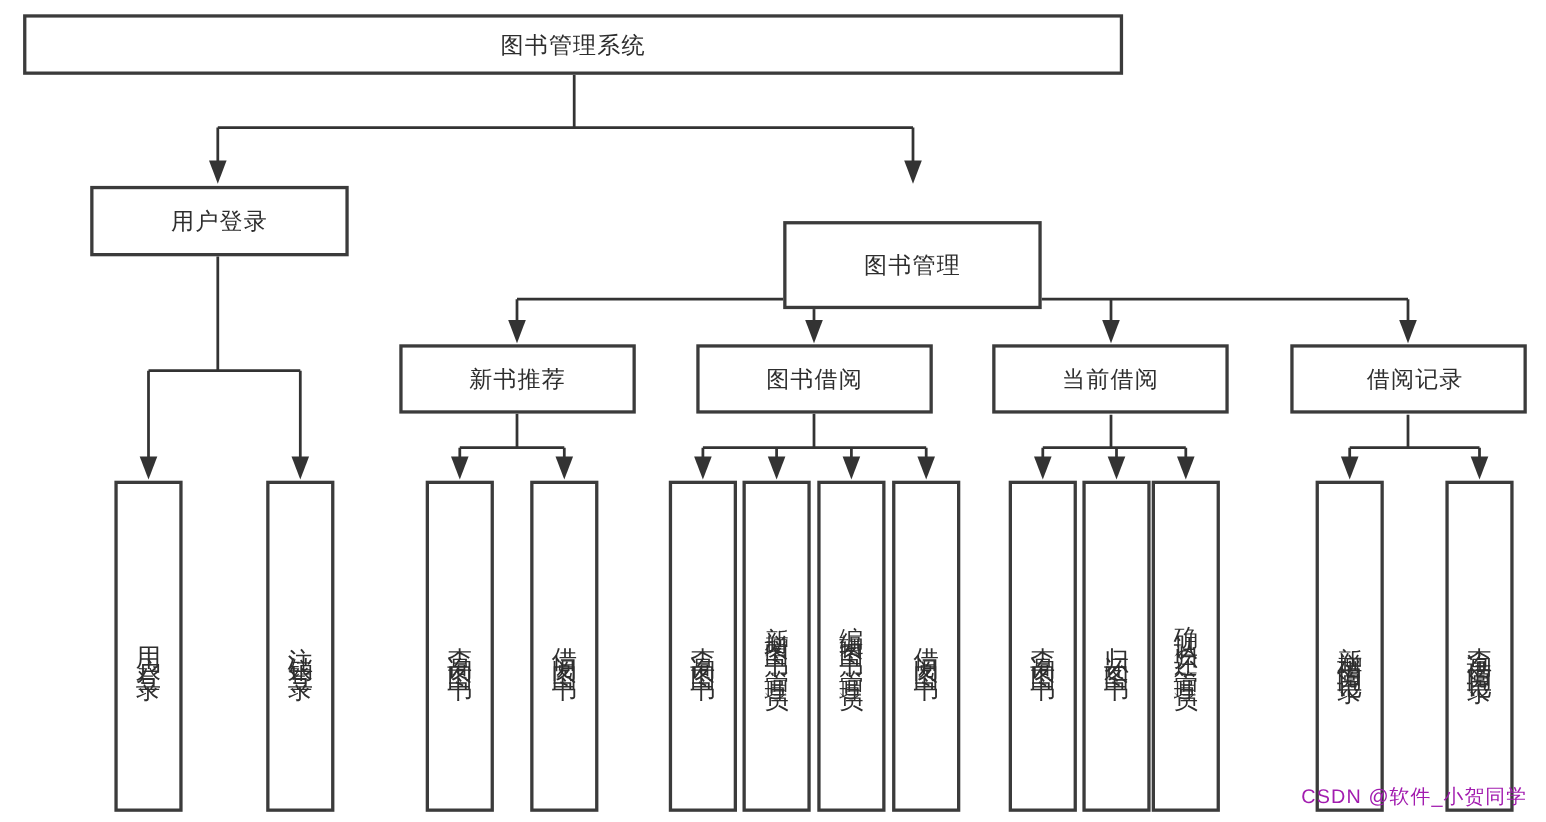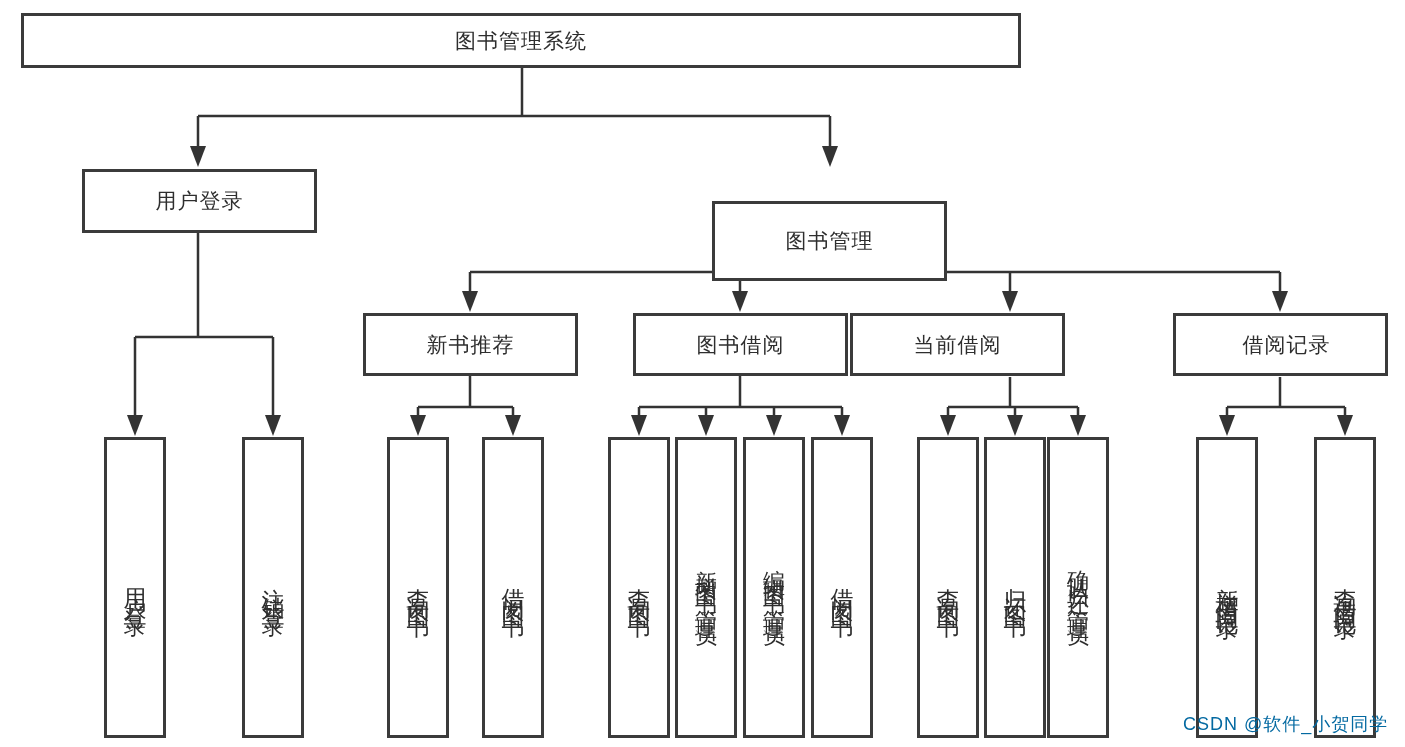--- a/index.html
+++ b/index.html
@@ -38,41 +38,41 @@
     text-align: center;
   }
   .node.hbox { font-size: 21px; letter-spacing: 1px; }
 
   .root  { left: 21px;  top: 13px;  width: 1000px; height: 55px; }
   .lv2a  { left: 82px;  top: 169px; width: 235px;  height: 64px; }
   .lv2b  { left: 712px; top: 169px; width: 235px;  height: 80px; margin-top: 32px; }
   .lv3   { top: 313px;  width: 215px; height: 63px; }
   .lv3a  { left: 363px; }
   .lv3b  { left: 633px; }
-  .lv3c  { left: 850px; }
+  .lv3c  { left: 902px; }
   .lv3d  { left: 1173px; padding-left: 12px; }
 
   .leaf  { top: 437px; width: 62px; height: 301px; }
   .vtext {
     writing-mode: vertical-lr;
     text-orientation: mixed;
     font-size: 23px;
     letter-spacing: 9px;
     line-height: 1;
     white-space: nowrap;
   }
   .leaf.mid  .vtext { letter-spacing: 6px; }
   .leaf.long .vtext { letter-spacing: 8px; font-size: 22px; }
 
   .watermark {
     position: absolute;
     left: 1183px;
     top: 712px;
     font-size: 18px;
-    color: #0369a1;
+    color: #a21caf;
     letter-spacing: 1px;
     white-space: nowrap;
     z-index: 5;
   }
 </style>
 </head>
 <body>
 
 <div class="stage">
 

